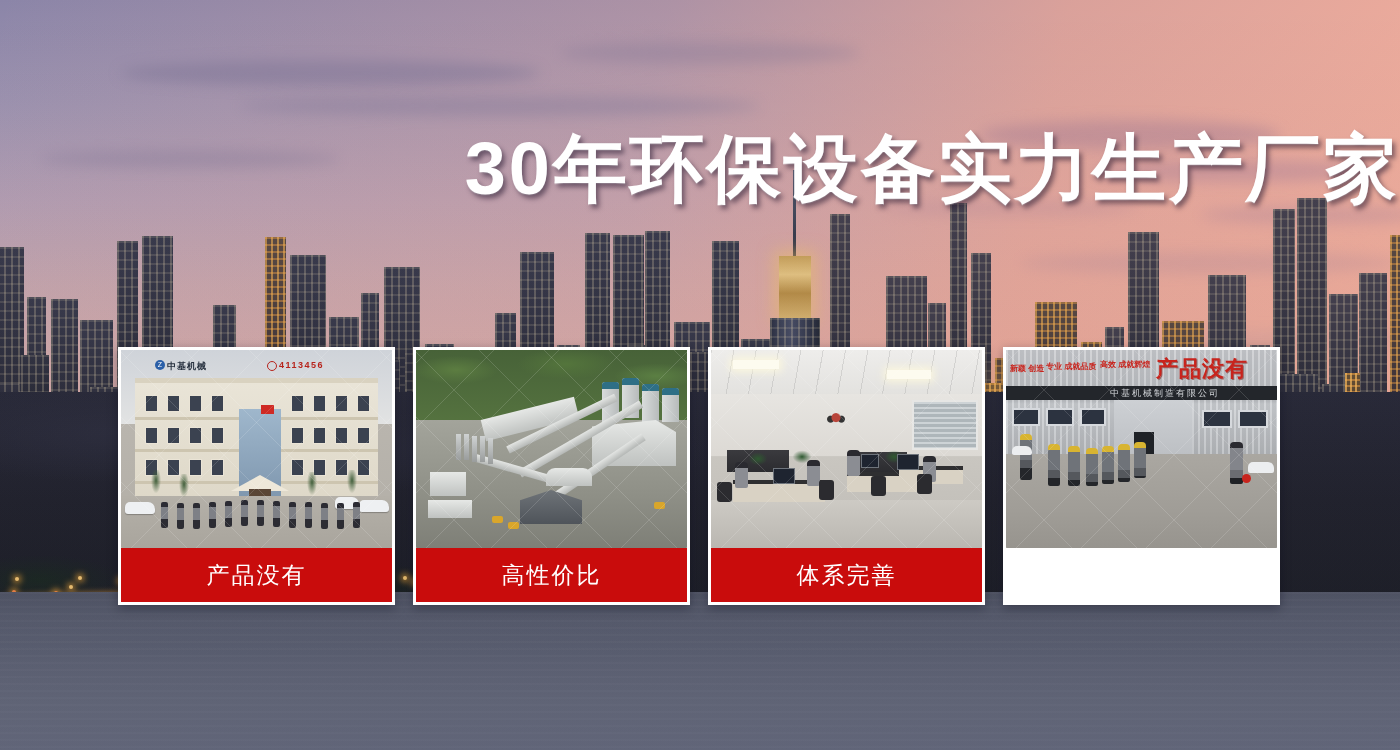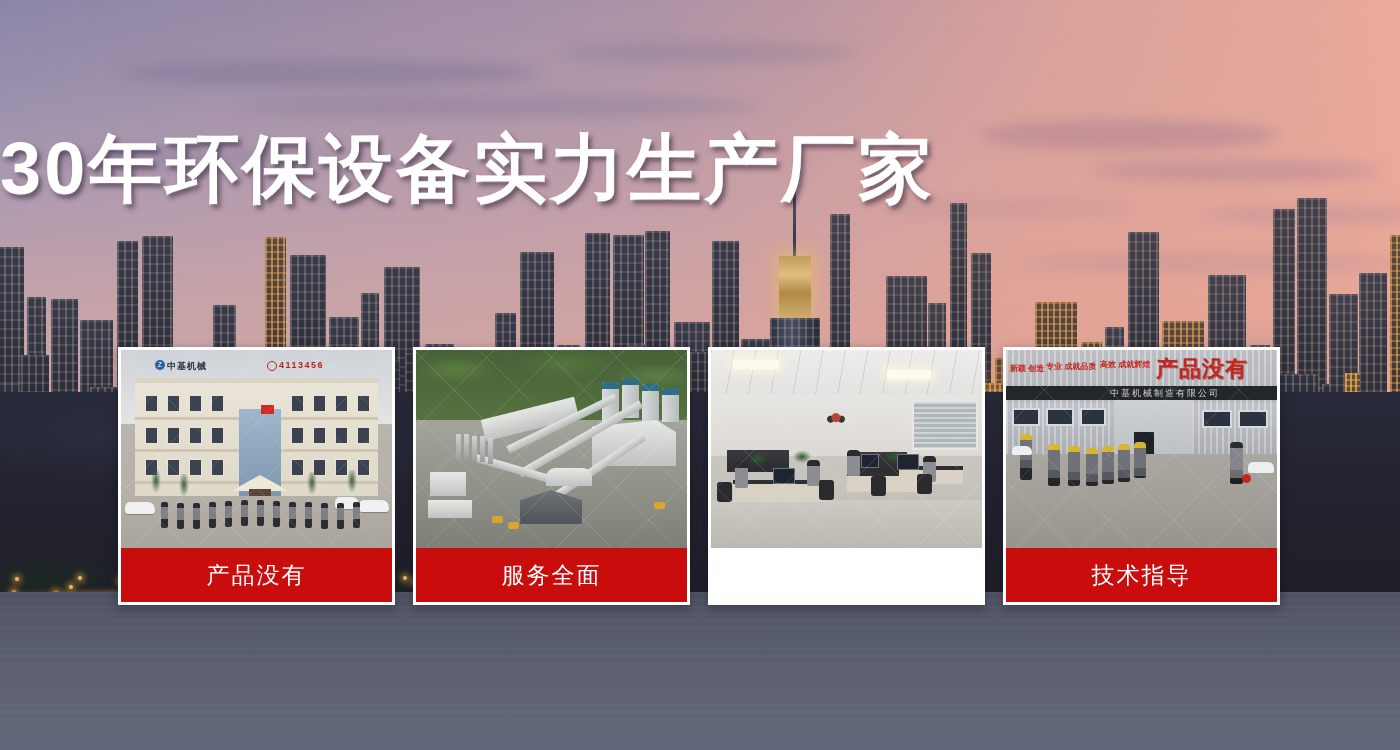--- a/index.html
+++ b/index.html
@@ -110,21 +110,21 @@
   .bg-veil{
     position:absolute;inset:0;
     background:linear-gradient(180deg,rgba(20,18,34,0) 0%,rgba(20,18,34,.06) 55%,rgba(16,16,28,.16) 100%);
   }
 
   
   .fg{position:absolute;inset:0;}
 
   .headline{
     position:absolute;left:0;top:129px;width:1400px;
-    text-align:left;
+    text-align:right;
     color:#ffffff;
     font-size:74px;
     line-height:80px;
     font-weight:bold;
     letter-spacing:3px;
     white-space:nowrap;
     text-shadow:3px 4px 5px rgba(40,25,50,.55), 0 1px 0 rgba(255,255,255,.4);
   }
 
   .subtitle{
@@ -755,21 +755,21 @@
           <div class="darkshed" style="left:104px;top:140px;width:62px;height:34px;
                clip-path:polygon(0 30%,50% 0,100% 30%,100% 100%,0 100%)"></div>
           <div class="shed" style="left:130px;top:118px;width:46px;height:18px;border-radius:9px 9px 0 0"></div>
           <div class="shed" style="left:14px;top:122px;width:36px;height:24px"></div>
           <div class="shed" style="left:12px;top:150px;width:44px;height:18px"></div>
           <div class="dozer" style="left:76px;top:166px"></div>
           <div class="dozer" style="left:92px;top:172px"></div>
           <div class="dozer" style="left:238px;top:152px"></div>
           <div class="wm"></div>
         </div>
-        <div class="caption">服务全面</div>
+        <div class="caption">高性价比</div>
       </div>
 
       <div class="card">
         <div class="photo p3">
           <div class="ceil"></div>
           <div class="ceilgrid"></div>
           <div class="panel" style="left:22px;top:10px;width:46px;height:9px"></div>
           <div class="panel" style="left:176px;top:20px;width:44px;height:9px"></div>
           <div class="wall"></div>
           <div class="blinds"></div>
@@ -789,20 +789,21 @@
           <div class="ppl" style="left:24px;top:112px"></div>
           <div class="ppl" style="left:96px;top:110px"></div>
           <div class="ppl" style="left:136px;top:100px"></div>
           <div class="ppl" style="left:212px;top:106px"></div>
           <div class="chair" style="left:6px;top:132px"></div>
           <div class="chair" style="left:108px;top:130px"></div>
           <div class="chair" style="left:160px;top:126px"></div>
           <div class="chair" style="left:206px;top:124px"></div>
           <div class="wm"></div>
         </div>
+        <div class="caption">体系完善</div>
       </div>
 
       <div class="card">
         <div class="photo p4">
           <div class="hall"></div>
           <div class="corrug"></div>
           <div class="bigtxt">产品没有</div>
           <div class="slog" style="left:4px;top:14px">新颖 创造</div>
           <div class="slog" style="left:40px;top:12px">专业 成就品质</div>
           <div class="slog" style="left:94px;top:10px">高效 成就辉煌</div>
@@ -823,18 +824,17 @@
           <div class="worker" style="left:96px;top:96px;height:38px"></div>
           <div class="worker" style="left:112px;top:94px;height:38px"></div>
           <div class="worker" style="left:128px;top:92px;height:36px"></div>
           <div class="boss" style="left:224px;top:92px"></div>
           <div class="helmetred" style="left:236px;top:124px"></div>
           <div class="car4" style="left:242px;top:112px"></div>
           <div class="car4" style="left:6px;top:96px;width:20px;height:9px"></div>
           <div class="part" style="left:188px;top:100px;width:22px;height:14px;background:#4c5a4c"></div>
           <div class="wm"></div>
         </div>
-        <div class="caption">技术指导</div>
       </div>
 
     </div>
   </div>
 </div>
 
 </body></html>

